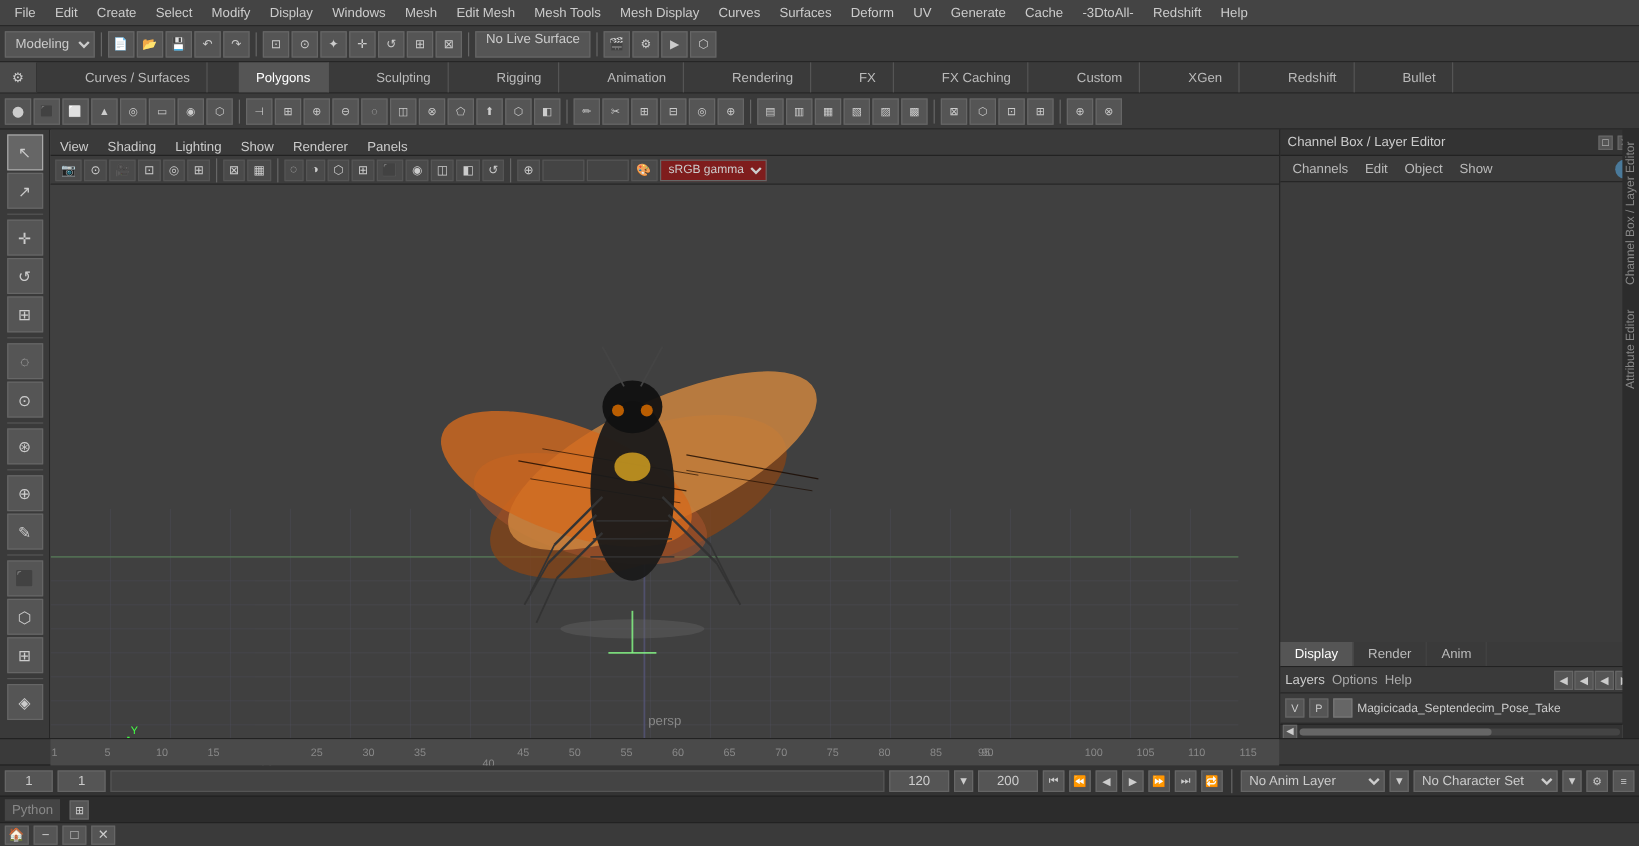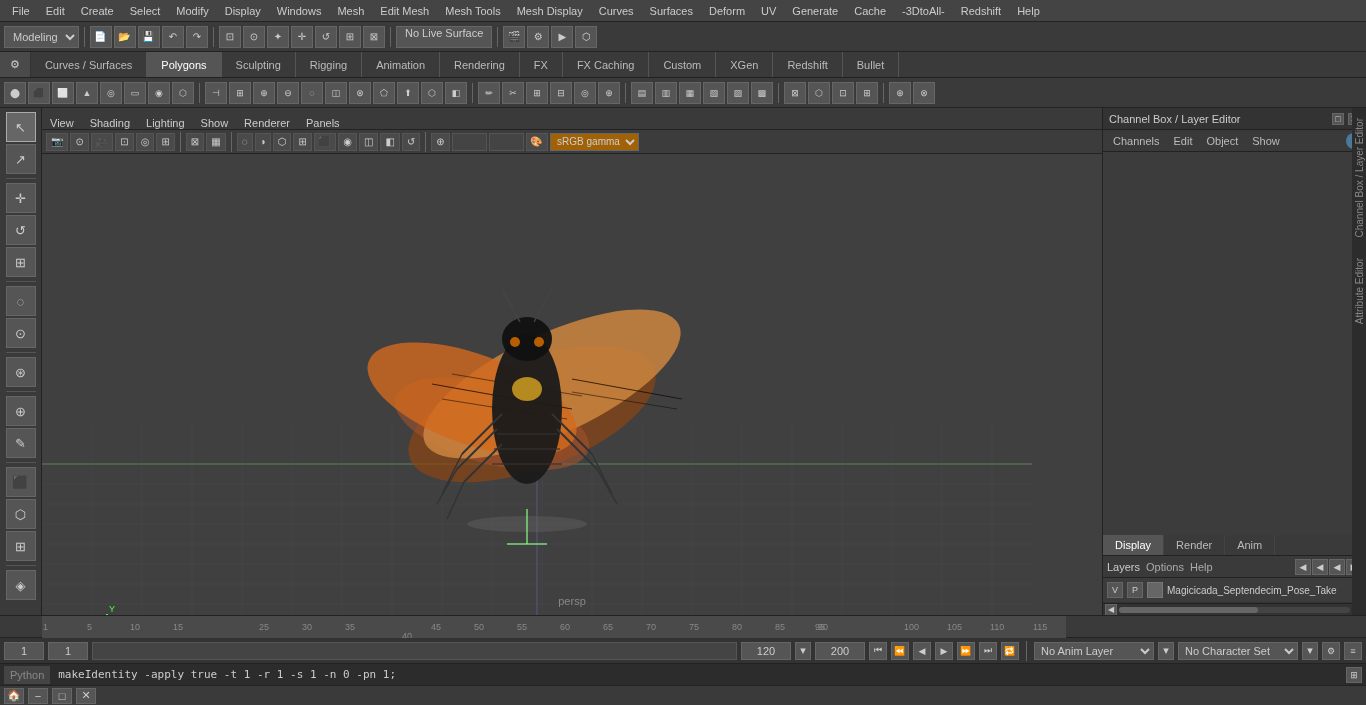--- a/index.html
+++ b/index.html
@@ -92,20 +92,21 @@
     }
     .tab {
       padding: 0 14px;
       display: flex;
       align-items: center;
       cursor: pointer;
       font-size: 11px;
       color: #bbb;
       border-right: 1px solid #555;
       white-space: nowrap;
+      margin-left: 26px;
     }
     .tab.active {
       background: #555;
       color: #fff;
     }
     #tab-row-left {
       background: #4a4a4a;
       padding: 0 10px;
       display: flex;
       align-items: center;
@@ -223,21 +224,21 @@
       height: 18px;
       padding: 0 4px;
       display: flex;
       align-items: center;
       justify-content: center;
       cursor: pointer;
       font-size: 10px;
       white-space: nowrap;
     }
     .gamma-select {
-      background: #a16207;
+      background: #7f1d1d;
       border: 1px solid #666;
       color: #ccc;
       height: 18px;
       font-size: 10px;
       padding: 0 2px;
     }
 
     
     #viewport-canvas {
       flex: 1;
@@ -374,21 +375,21 @@
       background: #555;
       border: 1px solid #666;
       display: flex;
       align-items: center;
       justify-content: center;
       cursor: pointer;
     }
 
     
     #right-panel {
-      width: 264px;
+      width: 300px;
       background: #3a3a3a;
       display: flex;
       flex-direction: column;
       border-left: 1px solid #222;
       flex-shrink: 0;
     }
     #right-panel-title {
       background: #333;
       height: 22px;
       display: flex;
@@ -950,21 +951,20 @@
     <option>No Character Set</option>
   </select>
   <div style="background:#555;border:1px solid #666;color:#ccc;width:16px;height:18px;display:flex;align-items:center;justify-content:center;cursor:pointer;">▾</div>
 
   <div class="transport-btn">⚙</div>
   <div class="transport-btn">≡</div>
 </div>
 
 <div id="python-bar">
   <div id="python-label">Python</div>
-  <div id="python-cmd">makeIdentity -apply true -t 1 -r 1 -s 1 -n 0 -pn 1;</div>
   <div style="width:16px;height:16px;background:#555;border:1px solid #666;display:flex;align-items:center;justify-content:center;cursor:pointer;font-size:9px;">⊞</div>
 </div>
 
 <div id="window-bar">
   <div class="window-icon">🏠</div>
   <div class="window-icon">−</div>
   <div class="window-icon">□</div>
   <div class="window-icon">✕</div>
 </div>
 

